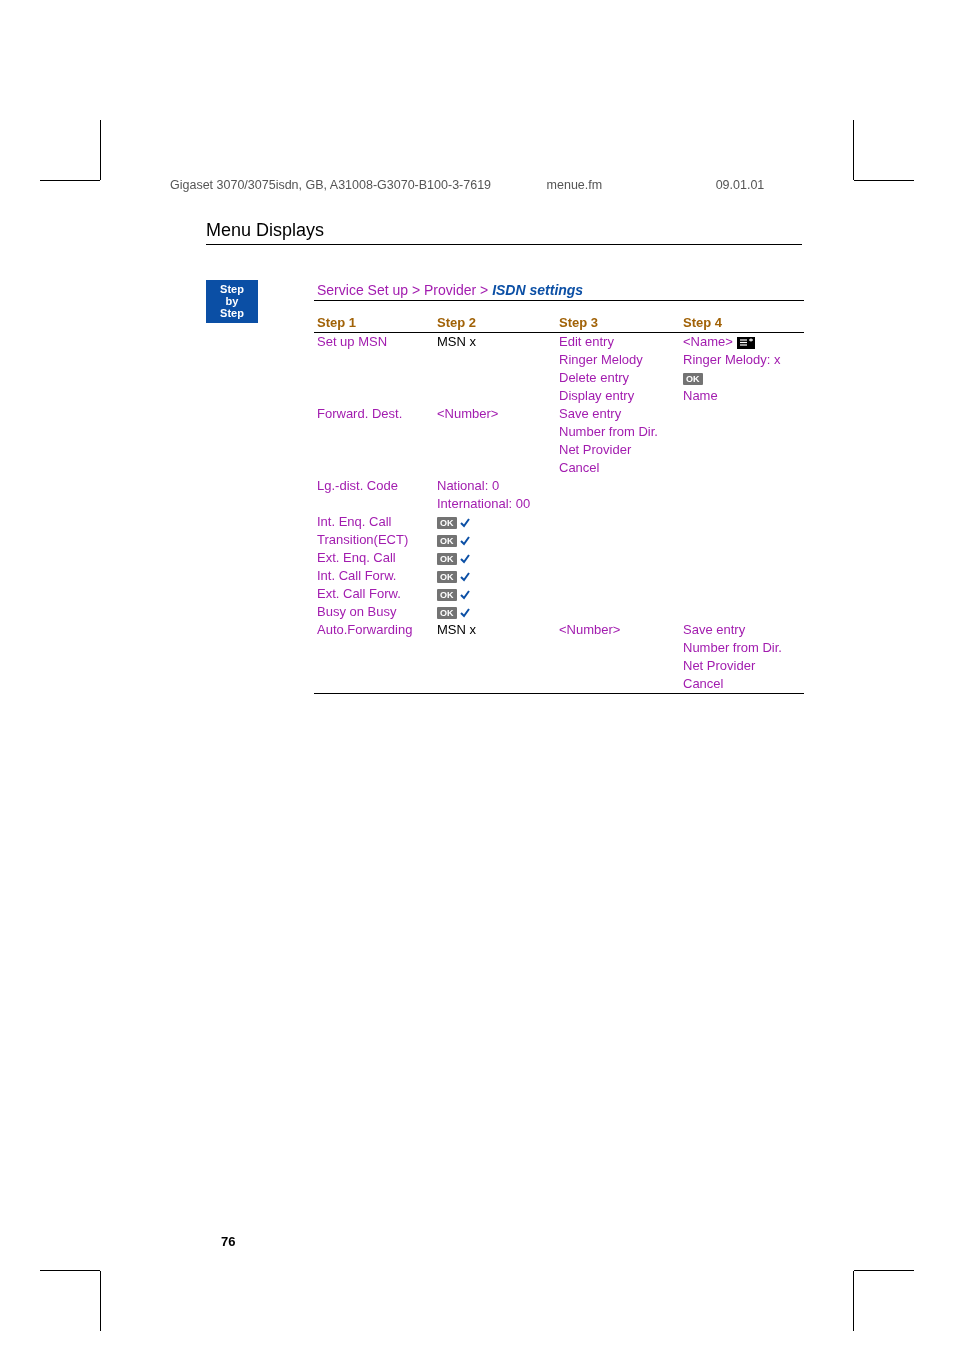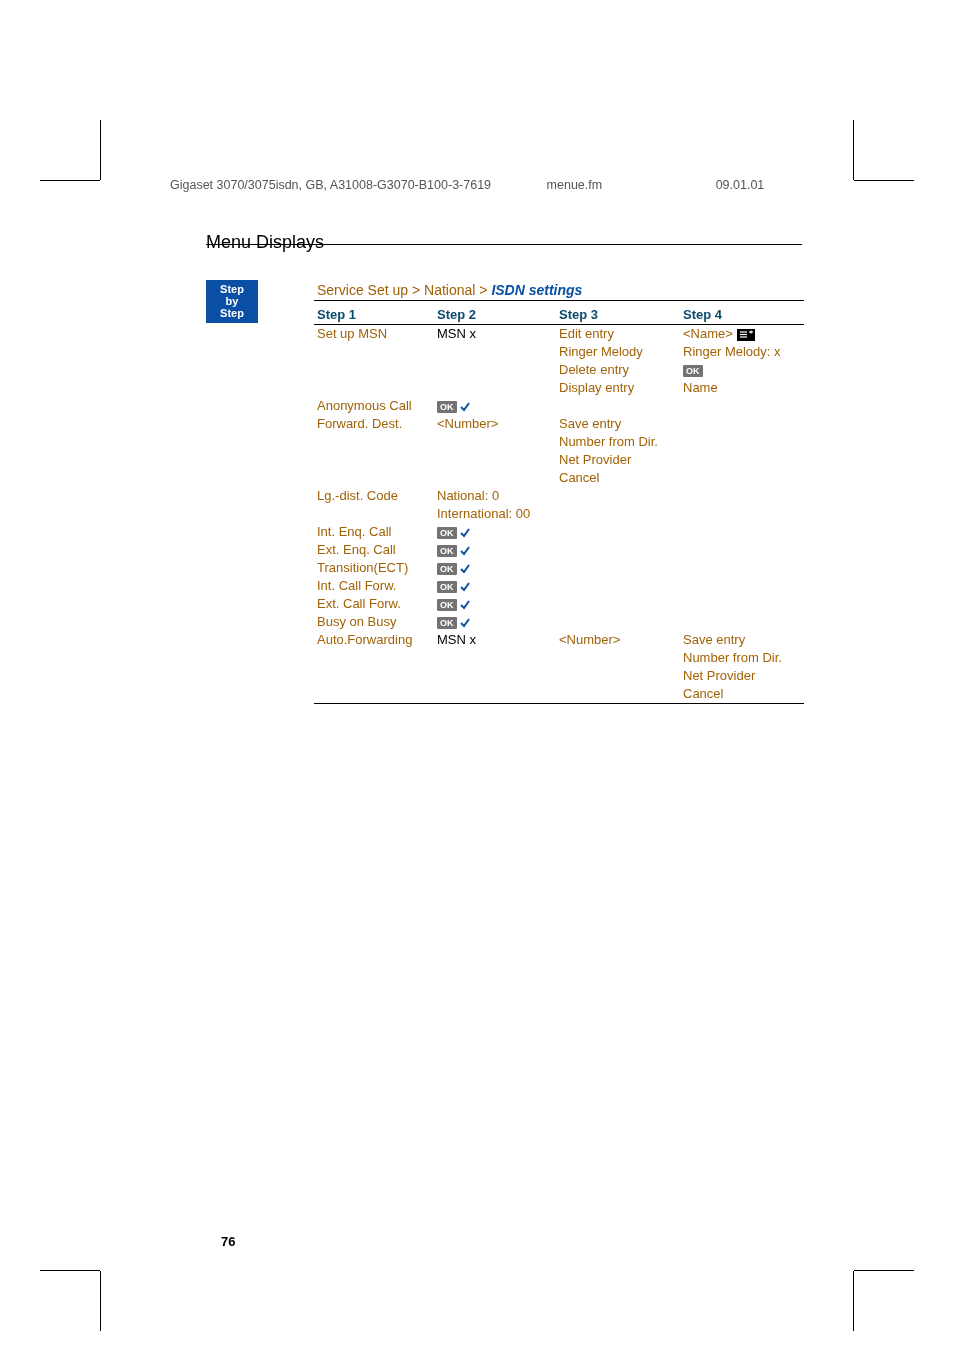--- a/index.html
+++ b/index.html
@@ -43,21 +43,21 @@
     margin-left: 36px;
     padding-left: 16px;
   }
   .header-line .date {
     margin-left: 110px;
   }
 
   .section-title {
     position: absolute;
     left: 206px;
-    top: 232px;
+    top: 220px;
     font-size: 18px;
     color: #000;
   }
   .section-rule {
     position: absolute;
     left: 206px;
     top: 244px;
     width: 596px;
     height: 1px;
     background: #000;
@@ -97,31 +97,31 @@
     padding-bottom: 2px;
   }
   .breadcrumb-row .bc-bold {
     font-weight: bold;
     color: #0b4fa5;
     font-style: italic;
   }
   .head-row th {
     font-weight: bold;
     font-size: 13px;
-    color: #0c4a6e;
+    color: #a16207;
     border-top: 1px solid #000;
     border-bottom: 1px solid #000;
-    padding-top: 6px;
+    padding-top: 14px;
     padding-bottom: 2px;
   }
   .c1 { width: 120px; }
   .c2 { width: 122px; }
   .c3 { width: 124px; }
   .c4 { width: 124px; }
-  .blue { color: #a16207; }
+  .blue { color: #a21caf; }
   .bt { border-top: 1px solid #000; }
 
   .ok-badge {
     display: inline-block;
     background: #737373;
     color: #fff;
     font-size: 9px;
     font-weight: bold;
     padding: 0 3px;
     line-height: 12px;
@@ -185,21 +185,21 @@
         <col class="c2">
         <col class="c3">
         <col class="c4">
     </colgroup>
 
     <tbody>
         <tr class="breadcrumb-row">
       <td colspan="4">
         <span class="blue">Service Set up</span>
         <span class="blue">&gt;</span>
-        <span class="blue">National</span>
+        <span class="blue">Provider</span>
         <span class="blue">&gt;</span>
         <span class="bc-bold">ISDN settings</span>
       </td>
     </tr>
 
     <tr class="head-row">
       <th>Step 1</th>
       <th>Step 2</th>
       <th>Step 3</th>
       <th>Step 4</th>
@@ -238,31 +238,20 @@
         <span class="ok-badge">OK</span>
       </td>
     </tr>
     <tr>
       <td></td>
           <td></td>
       <td class="blue bt">Display entry</td>
       <td class="blue bt">Name</td>
     </tr>
 
-    <tr>
-      <td class="blue bt">Anonymous Call</td>
-      <td class="bt">
-        <span class="ok-badge">OK</span>
-        <span class="ok-check"><svg width="10" height="12" viewBox="0 0 10 12">
-                <path d="M1 6 L4 9 L9 2" stroke="#0b4fa5" stroke-width="2" fill="none"></path>
-              </svg></span>
-      </td>
-      <td class="bt"></td>
-      <td class="bt"></td>
-    </tr>
 
     <tr>
       <td class="blue bt">Forward. Dest.</td>
       <td class="blue bt">&lt;Number&gt;</td>
       <td class="blue bt">Save entry</td>
       <td></td>
     </tr>
     <tr>
       <td></td>
           <td></td>
@@ -297,29 +286,29 @@
 
     <tr>
       <td class="blue bt">Int. Enq. Call</td>
       <td class="bt"><span class="ok-badge">OK</span> <span class="ok-check"><svg width="10" height="12" viewBox="0 0 10 12">
                 <path d="M1 6 L4 9 L9 2" stroke="#0b4fa5" stroke-width="2" fill="none"></path>
               </svg></span></td>
       <td></td>
           <td></td>
     </tr>
     <tr>
+      <td class="blue bt">Transition(ECT)</td>
+      <td class="bt"><span class="ok-badge">OK</span> <span class="ok-check"><svg width="10" height="12" viewBox="0 0 10 12">
+                <path d="M1 6 L4 9 L9 2" stroke="#0b4fa5" stroke-width="2" fill="none"></path>
+              </svg></span></td>
+      <td></td>
+          <td></td>
+    </tr>
+    <tr>
       <td class="blue bt">Ext. Enq. Call</td>
-      <td class="bt"><span class="ok-badge">OK</span> <span class="ok-check"><svg width="10" height="12" viewBox="0 0 10 12">
-                <path d="M1 6 L4 9 L9 2" stroke="#0b4fa5" stroke-width="2" fill="none"></path>
-              </svg></span></td>
-      <td></td>
-          <td></td>
-    </tr>
-    <tr>
-      <td class="blue bt">Transition(ECT)</td>
       <td class="bt"><span class="ok-badge">OK</span> <span class="ok-check"><svg width="10" height="12" viewBox="0 0 10 12">
                 <path d="M1 6 L4 9 L9 2" stroke="#0b4fa5" stroke-width="2" fill="none"></path>
               </svg></span></td>
       <td></td>
           <td></td>
     </tr>
     <tr>
       <td class="blue bt">Int. Call Forw.</td>
       <td class="bt"><span class="ok-badge">OK</span> <span class="ok-check"><svg width="10" height="12" viewBox="0 0 10 12">
                 <path d="M1 6 L4 9 L9 2" stroke="#0b4fa5" stroke-width="2" fill="none"></path>

